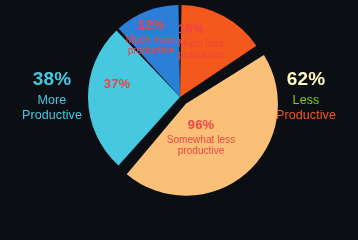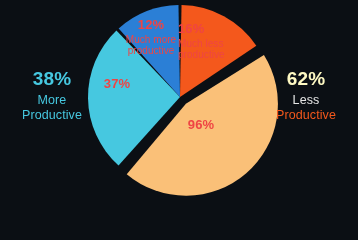--- a/index.html
+++ b/index.html
@@ -96,31 +96,32 @@
   </svg>
 
   <div class="side-label" id="label-left">
     <span class="pct" id="left-pct" style="color: rgb(70, 200, 224);">38%</span>
     <span class="desc" id="left-l1" style="color: rgb(70, 200, 224);">More</span>
     <span class="desc" id="left-l2" style="color: rgb(70, 200, 224);">Productive</span>
   </div>
 
   <div class="side-label" id="label-right">
     <span class="pct" id="right-pct" style="color: #fef9c3;">62%</span>
-    <span class="desc" id="right-l1" style="color: #e5e5e5;">Less</span>
+    <span class="desc" id="right-l1" style="color: #84cc16;">Less</span>
     <span class="desc" id="right-l2" style="color: rgb(244, 88, 28);">Productive</span>
   </div>
 
   <div class="slice-label" id="sl-much-less">
     <span class="s-pct">16%</span>
     <span class="s-desc">Much less productive</span>
   </div>
 
   <div class="slice-label" id="sl-somewhat-less">
     <span class="s-pct">96%</span>
+    <span class="s-desc">Somewhat less productive</span>
   </div>
 
   <div class="slice-label" id="sl-somewhat-more">
     <span class="s-pct">37%</span>
   </div>
 
   <div class="slice-label" id="sl-much-more">
     <span class="s-pct">12%</span>
     <span class="s-desc">Much more productive</span>
   </div>

